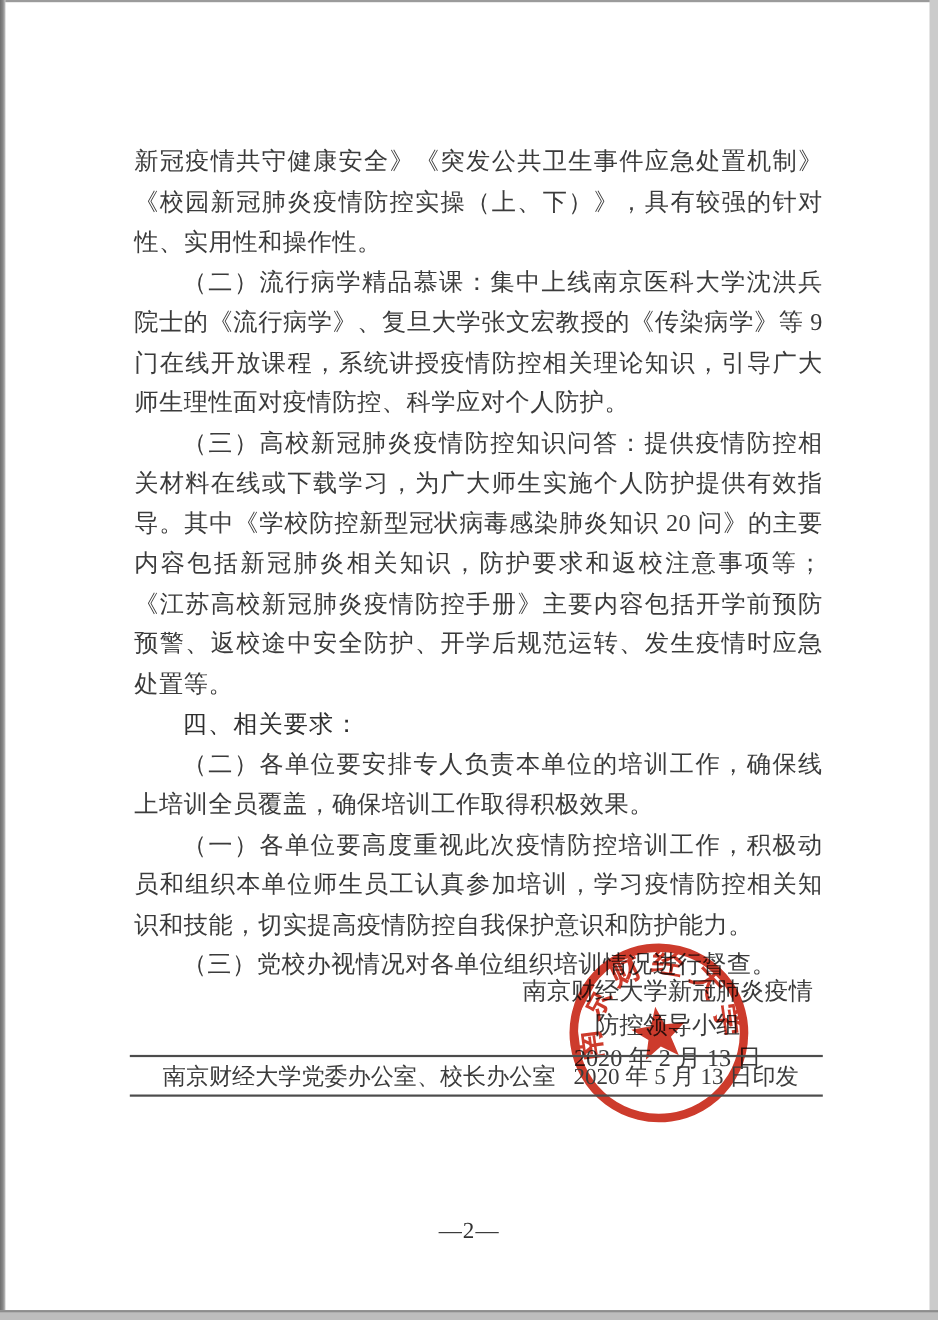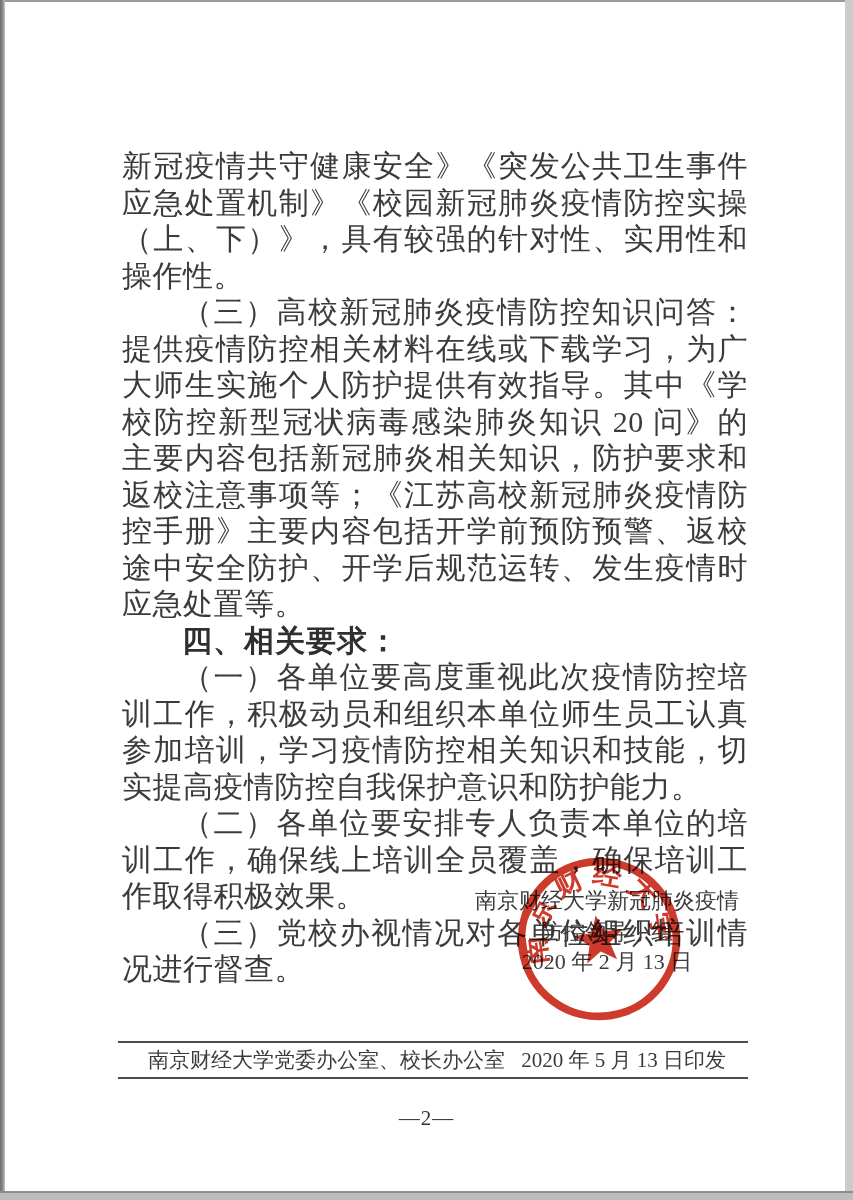--- a/index.html
+++ b/index.html
@@ -37,36 +37,35 @@
     width: 100%; height: 7px;
     background: #bdbdbd;
     border-top: 2px solid #8d8d8d;
   }
   
   .body-text {
     position: absolute;
     left: 122px;
     top: 129px;
     width: 626px;
-    font-size: 30px;
+    font-size: 22px;
     line-height: 36.5px;
     text-align: justify;
     letter-spacing: 0.5px;
-    margin-top: 19px;
   }
   .body-text p {
     margin: 0;
     text-indent: 2em;
   }
   .body-text p.no-indent {
     text-indent: 0;
   }
   .body-text p.heading {
     font-family: "Liberation Sans", "DejaVu Sans", sans-serif;
-    font-weight: bold;
+    font-weight: normal;
     color: #2f2f2f;
     letter-spacing: 1px;
   }
   
   .signature {
     position: absolute;
     top: 886px;
     right: 114px;
     text-align: center;
     font-size: 22px;
@@ -88,21 +87,21 @@
   }
   .seal svg { width: 100%; height: 100%; }
   .seal text {
     font-family: "Liberation Sans", "DejaVu Sans", sans-serif;
     font-weight: bold;
   }
   
   .footer {
     position: absolute;
     left: 118px;
-    top: 1041px;
+    top: 959px;
     width: 630px;
     height: 38px;
     box-sizing: border-box;
     border-top: 2px solid #4c4c4c;
     border-bottom: 2px solid #4c4c4c;
     display: flex;
     align-items: center;
     justify-content: space-between;
     padding: 0 22px 0 30px;
     font-size: 21px;
@@ -126,24 +125,25 @@
 
 <div class="page">
 
   <div class="edge-top"></div>
   <div class="edge-left"></div>
   <div class="edge-right"></div>
   <div class="edge-bottom"></div>
 
   <div class="body-text">
     <p class="no-indent">新冠疫情共守健康安全》《突发公共卫生事件应急处置机制》《校园新冠肺炎疫情防控实操（上、下）》，具有较强的针对性、实用性和操作性。</p>
+    <p>（二）流行病学精品慕课：集中上线南京医科大学沈洪兵院士的《流行病学》、复旦大学张文宏教授的《传染病学》等 9 门在线开放课程，系统讲授疫情防控相关理论知识，引导广大师生理性面对疫情防控、科学应对个人防护。</p>
     <p>（三）高校新冠肺炎疫情防控知识问答：提供疫情防控相关材料在线或下载学习，为广大师生实施个人防护提供有效指导。其中《学校防控新型冠状病毒感染肺炎知识 20 问》的主要内容包括新冠肺炎相关知识，防护要求和返校注意事项等；《江苏高校新冠肺炎疫情防控手册》主要内容包括开学前预防预警、返校途中安全防护、开学后规范运转、发生疫情时应急处置等。</p>
     <p class="heading">四、相关要求：</p>
+    <p>（二）各单位要安排专人负责本单位的培训工作，确保线上培训全员覆盖，确保培训工作取得积极效果。</p>
     <p>（一）各单位要高度重视此次疫情防控培训工作，积极动员和组织本单位师生员工认真参加培训，学习疫情防控相关知识和技能，切实提高疫情防控自我保护意识和防护能力。</p>
-    <p>（二）各单位要安排专人负责本单位的培训工作，确保线上培训全员覆盖，确保培训工作取得积极效果。</p>
     <p>（三）党校办视情况对各单位组织培训情况进行督查。</p>
   </div>
 
   <div class="signature">
     <div>南京财经大学新冠肺炎疫情</div>
     <div>防控领导小组</div>
     <div>2020 年 2 月 13 日</div>
   </div>
 
   <div class="seal">

